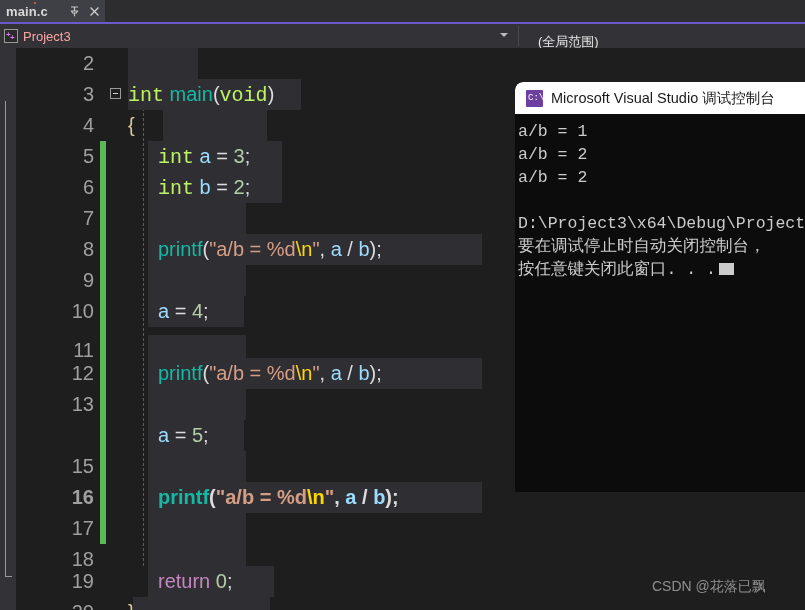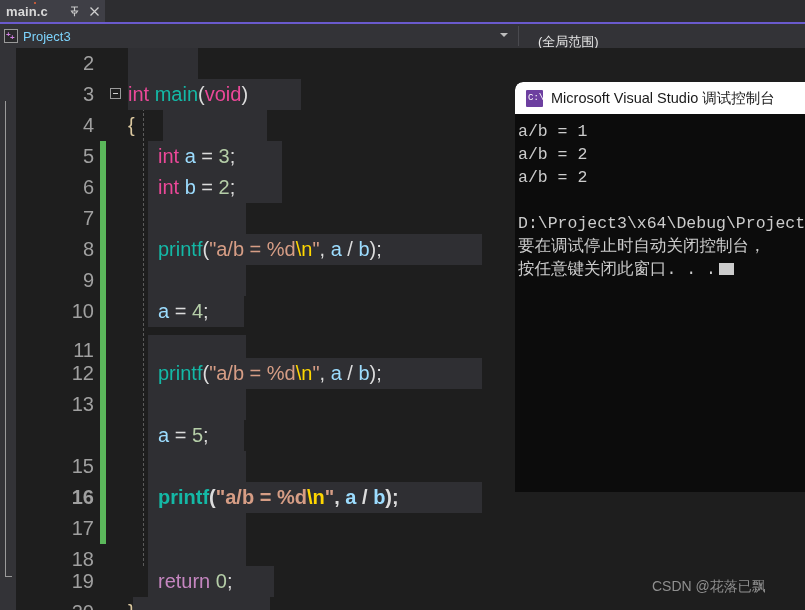--- a/index.html
+++ b/index.html
@@ -25,21 +25,21 @@
   .navbar{position:absolute;left:0;top:24px;width:805px;height:24px;background:#333337;}
   .nav-left{position:absolute;left:0;top:0;width:518px;height:24px;
             display:flex;align-items:center;box-sizing:border-box;padding-left:4px;}
   .proj-icon{width:14px;height:14px;position:relative;flex:0 0 auto;margin-right:5px;}
   .proj-icon .sq{position:absolute;left:0;top:0;width:14px;height:14px;
        border:1px solid #9a9a9a;box-sizing:border-box;background:#2a2a2c;}
   .proj-icon .p1,.proj-icon .p2{position:absolute;color:#d07fe0;font-size:8px;
        line-height:8px;font-weight:bold;}
   .proj-icon .p1{left:2px;top:2px;}
   .proj-icon .p2{left:6px;top:5px;}
-  .nav-label{color:#7dd3fc;font-size:13px;}
+  .nav-label{color:#fca5a5;font-size:13px;}
   .nav-caret{position:absolute;left:500px;top:9px;width:0;height:0;
       border-left:4px solid transparent;border-right:4px solid transparent;border-top:4px solid #bdbdbd;}
   .nav-div{position:absolute;left:518px;top:2px;width:1px;height:20px;background:#4a4a4f;}
   .nav-right{position:absolute;left:522px;top:0;width:283px;height:36px;
              display:flex;align-items:center;padding-left:16px;box-sizing:border-box;}
   .nav-scope{color:#e6e6e6;font-size:13px;}
 
   
   .editor{position:absolute;left:0;top:48px;width:805px;height:562px;background:#1e1e1e;}
   .leftstrip{position:absolute;left:0;top:0;width:16px;height:562px;background:#333337;}
@@ -50,21 +50,21 @@
      color:#a0a0a0;font-family:"Liberation Sans","DejaVu Sans",sans-serif;font-size:20px;line-height:31px;}
   .foldcol{position:absolute;left:110px;width:18px;height:31px;}
   .changebar{position:absolute;left:100px;width:6px;background:#5bb85b;}
   .indentline{position:absolute;left:129px;width:1px;background:#4a4a4a;}
   .indentline.dashed{background:none;border-left:1px dashed #5a5a5a;width:0;}
 
   .codetext{position:absolute;left:128px;font-family:"Liberation Sans","DejaVu Sans",sans-serif;
      font-size:20px;line-height:31px;white-space:pre;color:#dcdcdc;}
   .sel{position:absolute;height:31px;background:#2f2f33;}
 
-  .k-blue{color:#ec4899;}     
+  .k-blue{color:#bef264;font-family:Liberation Mono, monospace;}     
   .k-mag{color:#c586c0;}      
   .id-lt{color:#9cdcfe;}      
   .num{color:#b5cea8;}        
   .fn{color:#14b8a6;}         
   .str{color:#d69d85;}        
   .esc{color:#ffd700;}        
   .punct{color:#dcdcdc;}
   .brace{color:#dcc9a0;}
 
   .foldbox{position:absolute;left:0;top:9px;width:11px;height:11px;

